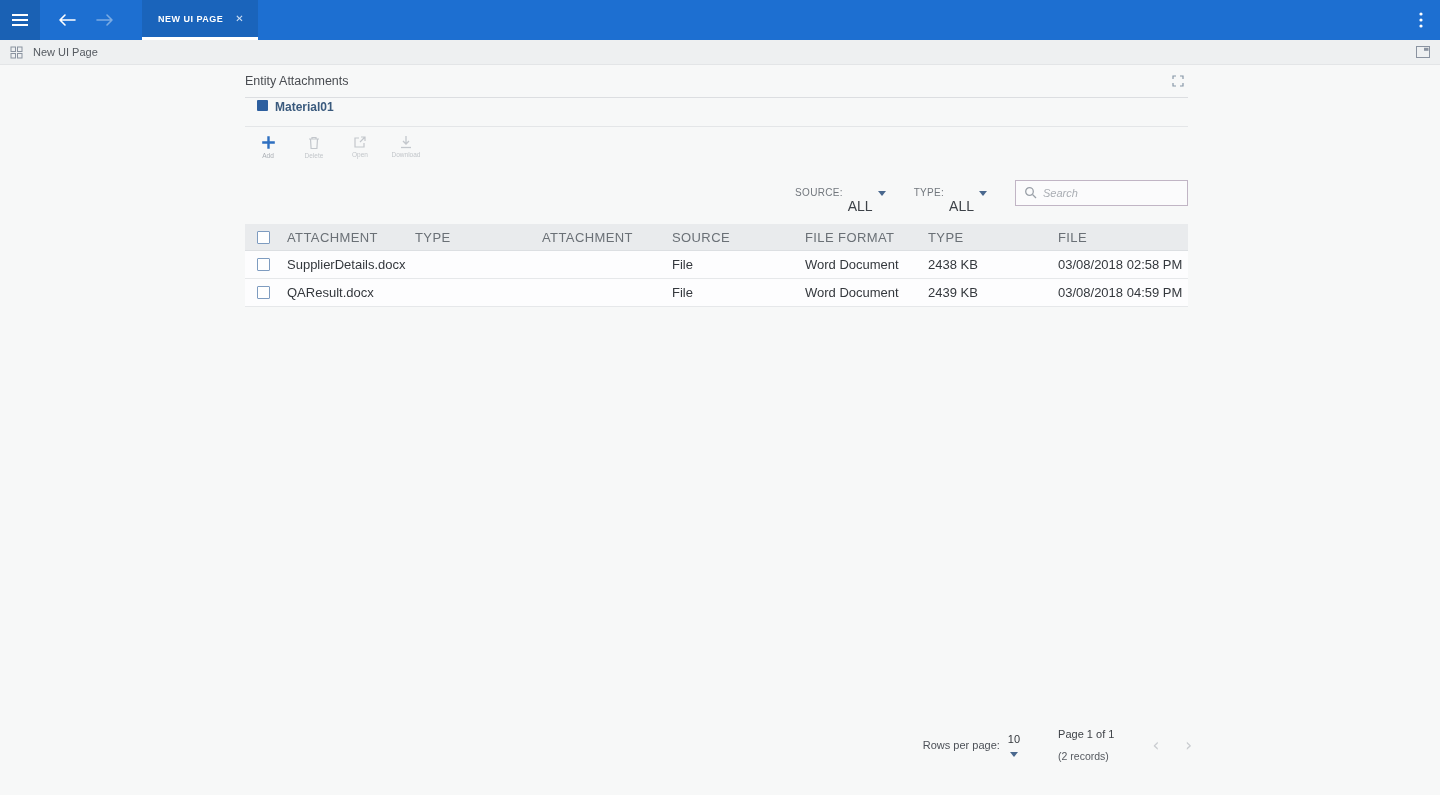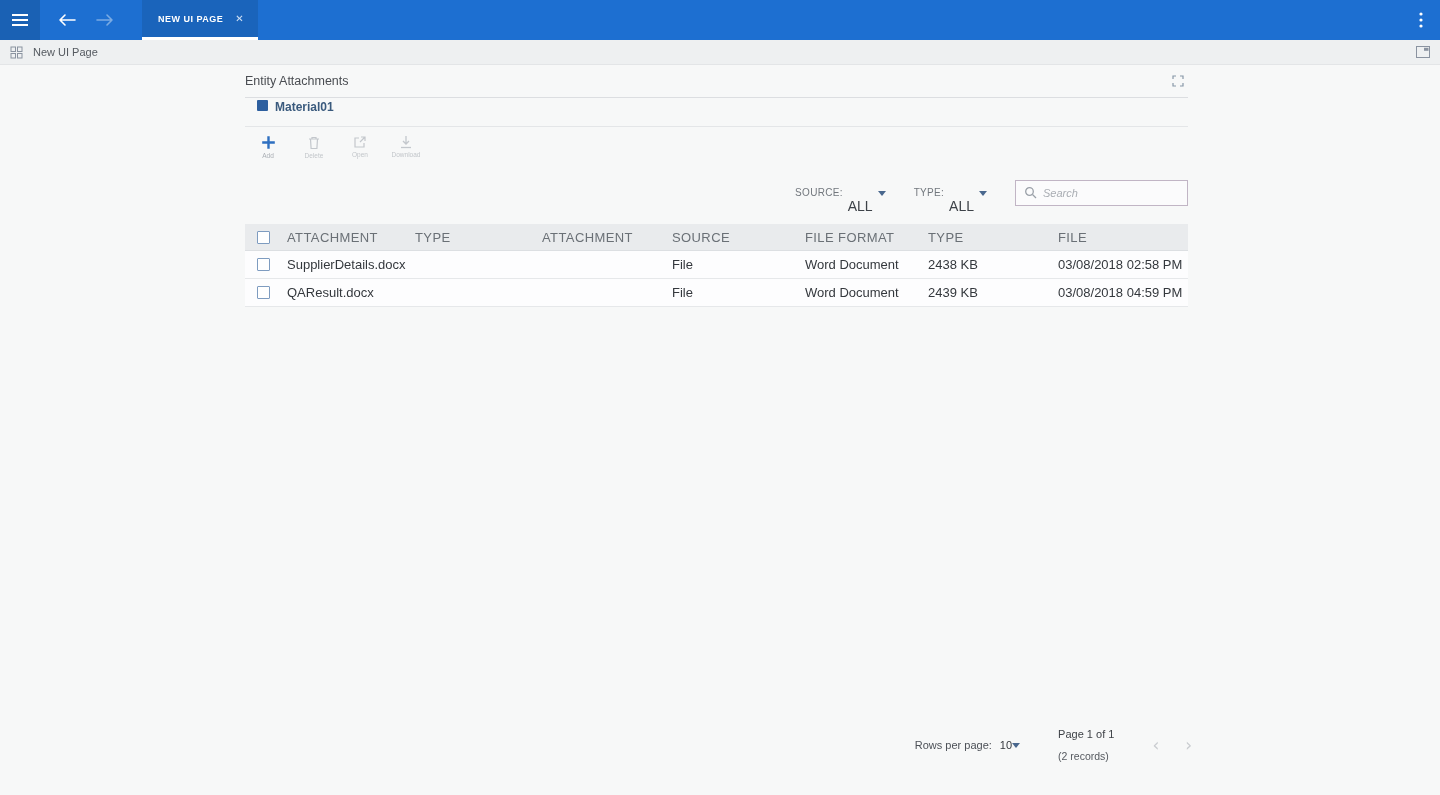--- a/index.html
+++ b/index.html
@@ -112,21 +112,21 @@
     border-radius:1px; display:inline-block; cursor:pointer;
   }
 
   
   .pagination {
     position:absolute; left:255px; top:728px; width:943px;
     display:flex; align-items:center; justify-content:flex-end; gap:38px;
   }
   .rpp { display:flex; align-items:center; gap:8px; }
   .rpp-label { font-size:11px; color:#4c5057; }
-  .rpp-value-wrap { display:flex; align-items:center; cursor:pointer; }
+  .rpp-value-wrap { display:flex; align-items:center; gap:6px; cursor:pointer;flex-direction:column; }
   .rpp-value { font-size:11px; color:#34383d; }
   .page-info { display:flex; flex-direction:column; gap:10px; }
   .page-line1 { font-size:11px; color:#3e4247; }
   .page-line2 { font-size:10.5px; color:#55595f; }
   .pager-arrows { display:flex; align-items:center; gap:26px; padding-right:6px; }
   .pager-arrow { font-size:17px; color:#c9ccd0; line-height:1; cursor:default; font-family:"DejaVu Sans", sans-serif; }
 </style>
 </head>
 <body>
 

